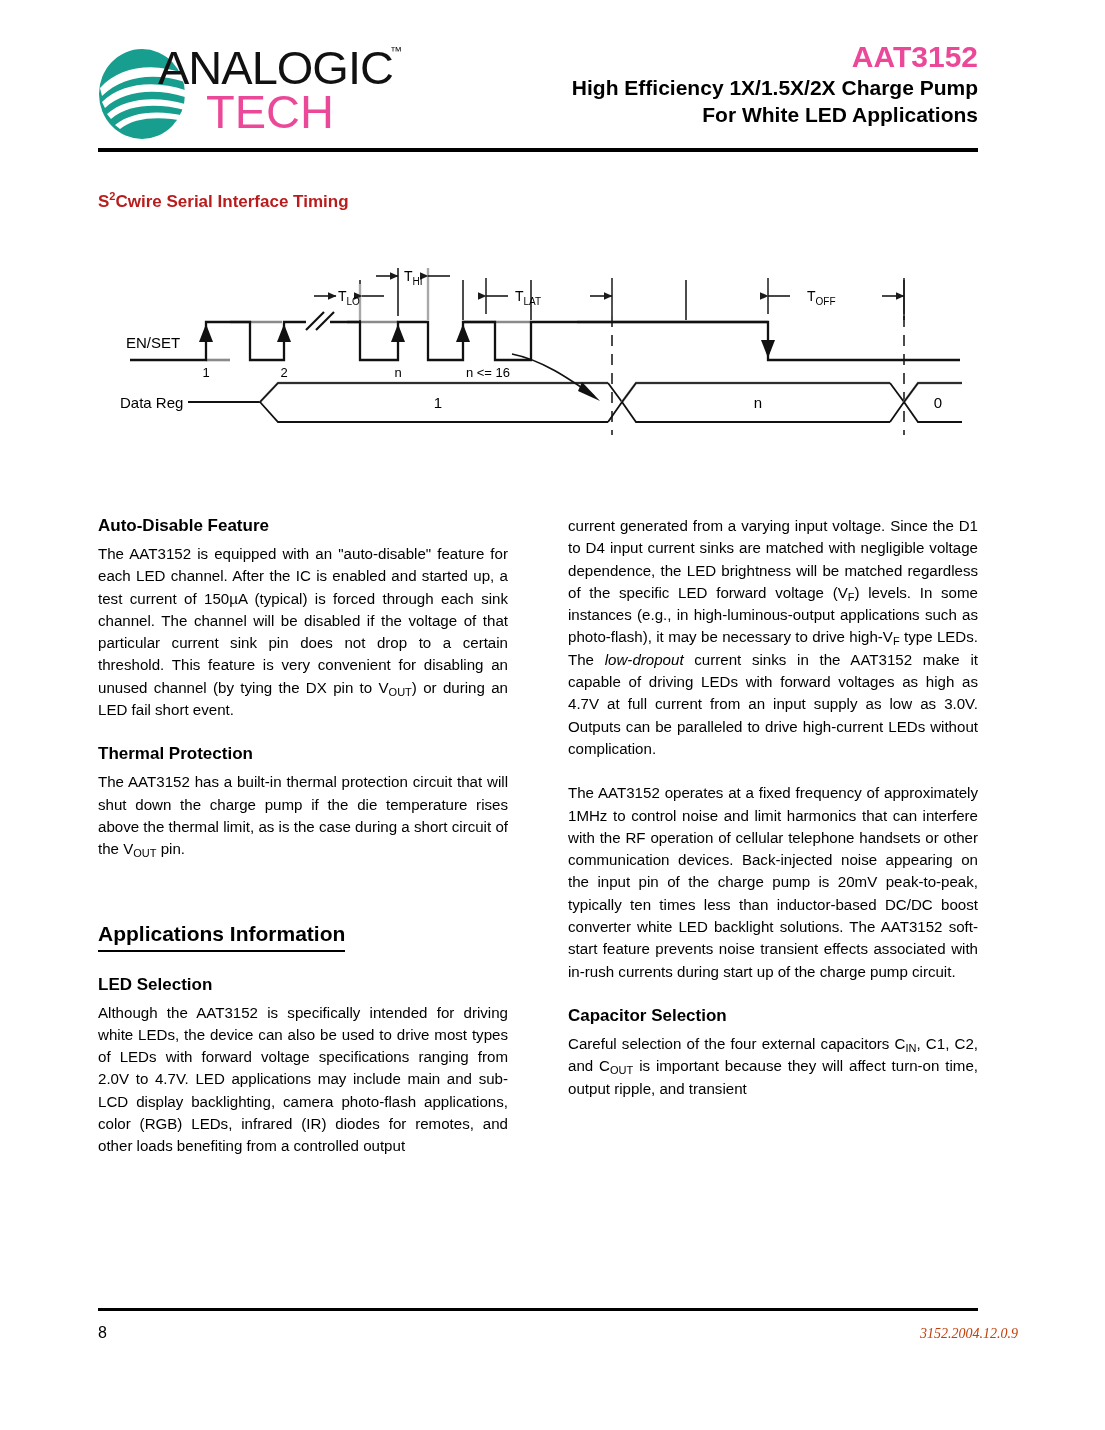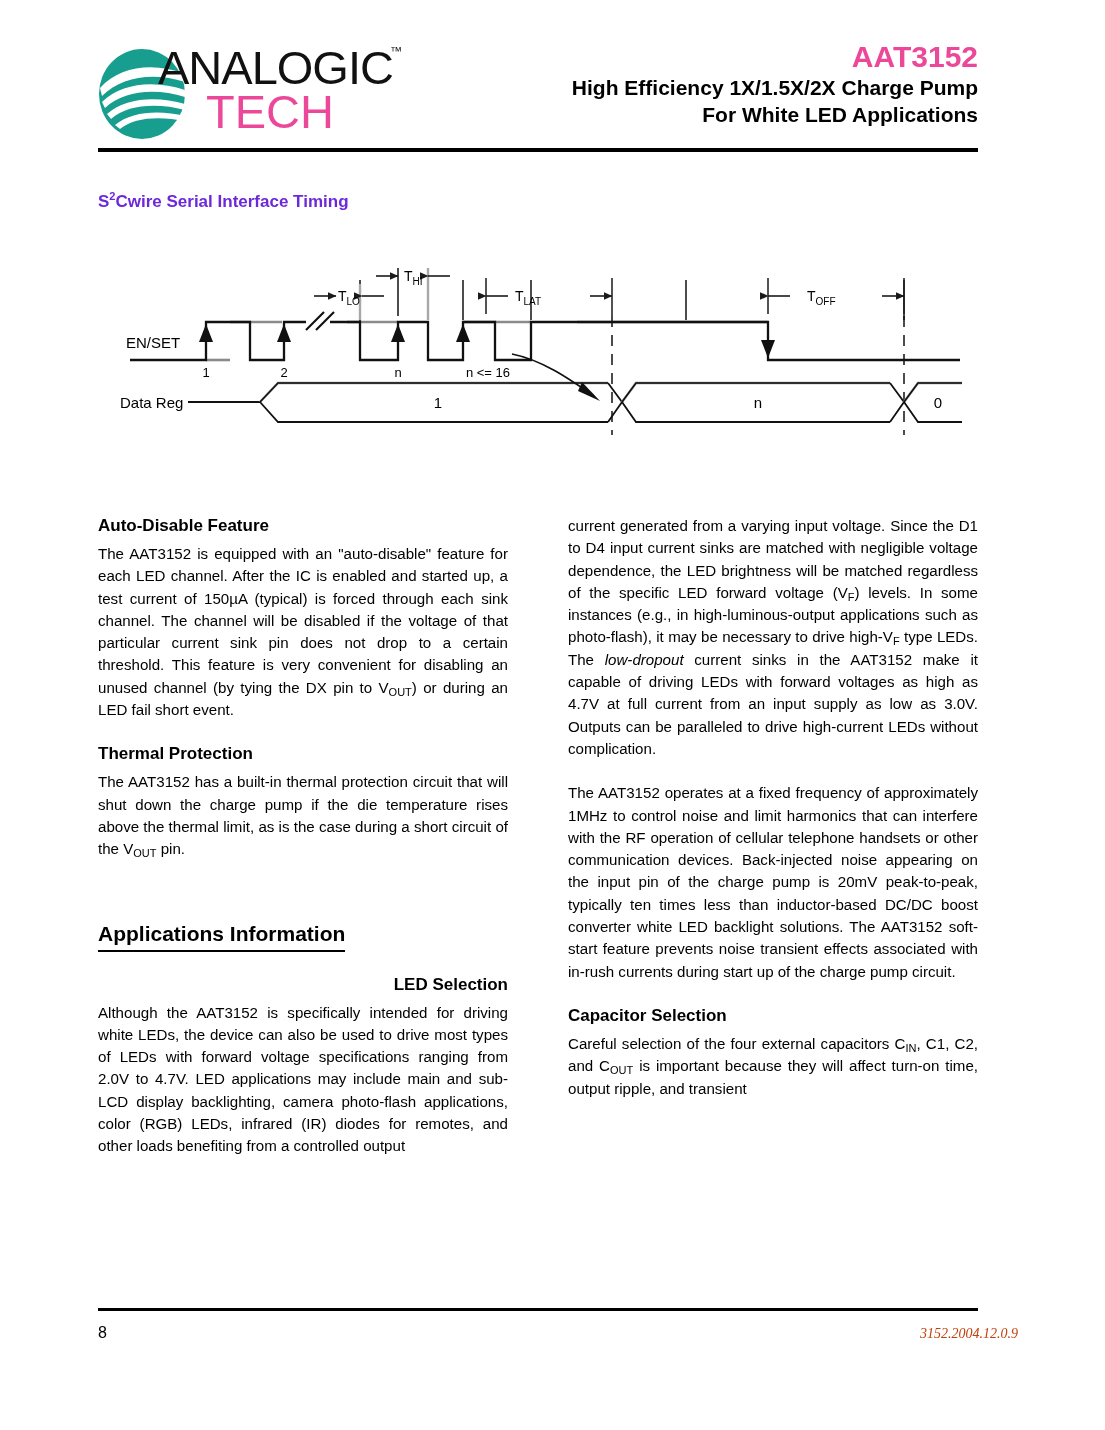--- a/index.html
+++ b/index.html
@@ -39,21 +39,21 @@
     line-height:34px;color:#ec4899;
   }
   .title-line{
     font-size:21px;font-weight:bold;line-height:27px;color:#000;
   }
   .rule-top{position:absolute;left:98px;top:148px;width:880px;height:4px;background:#000;}
 
   
   .sec-title{
     position:absolute;left:98px;top:192px;
-    font-size:17px;font-weight:bold;color:#6d28d9;
+    font-size:17px;font-weight:bold;color:#b91c1c;
   }
   .sec-title sup{font-size:11px;vertical-align:super;line-height:0;}
 
   
   .timing{position:absolute;left:98px;top:250px;width:880px;height:200px;}
   .timing svg{display:block;}
 
   
   .col{position:absolute;top:515px;width:410px;}
   .col-left{left:98px;}
@@ -249,21 +249,21 @@
     <h3 class="head">Auto-Disable Feature</h3>
     <p class="body"><span>The AAT3152 is equipped with an "auto-disable" feature for each LED channel. After the IC is enabled and started up, a test current of 150µA (typical) is forced through each sink channel. The channel will be disabled if the voltage of that particular current sink pin does not drop to a certain threshold. This feature is very convenient for disabling an unused channel (by tying the DX pin to V</span><span class="sub">OUT</span><span>) or during an LED fail short event.</span></p>
 
     <h3 class="head">Thermal Protection</h3>
     <p class="body"><span>The AAT3152 has a built-in thermal protection circuit that will shut down the charge pump if the die temperature rises above the thermal limit, as is the case during a short circuit of the V</span><span class="sub">OUT</span><span> pin.</span></p>
 
     <div class="spacer-lg"></div>
 
     <h2 class="bighead">Applications Information</h2>
 
-    <h3 class="head" style="margin-top:14px;text-align:right;">LED Selection</h3>
+    <h3 class="head" style="margin-top:14px;">LED Selection</h3>
     <p class="body">Although the AAT3152 is specifically intended for driving white LEDs, the device can also be used to drive most types of LEDs with forward voltage specifications ranging from 2.0V to 4.7V. LED applications may include main and sub-LCD display backlighting, camera photo-flash applications, color (RGB) LEDs, infrared (IR) diodes for remotes, and other loads benefiting from a controlled output</p>
   </div>
 
   <div class="col col-right">
 
     <p class="body"><span>current generated from a varying input voltage. Since the D1 to D4 input current sinks are matched with negligible voltage dependence, the LED brightness will be matched regardless of the specific LED forward voltage (V</span><span class="sub">F</span><span>) levels. In some instances (e.g., in high-luminous-output applications such as photo-flash), it may be necessary to drive high-V</span><span class="sub">F</span><span> type LEDs. The </span><span class="ital">low-dropout</span><span> current sinks in the AAT3152 make it capable of driving LEDs with forward voltages as high as 4.7V at full current from an input supply as low as 3.0V. Outputs can be paralleled to drive high-current LEDs without complication.</span></p>
 
     <p class="body">The AAT3152 operates at a fixed frequency of approximately 1MHz to control noise and limit harmonics that can interfere with the RF operation of cellular telephone handsets or other communication devices. Back-injected noise appearing on the input pin of the charge pump is 20mV peak-to-peak, typically ten times less than inductor-based DC/DC boost converter white LED backlight solutions. The AAT3152 soft-start feature prevents noise transient effects associated with in-rush currents during start up of the charge pump circuit.</p>
 
     <h3 class="head" style="margin-top:16px;">Capacitor Selection</h3>

